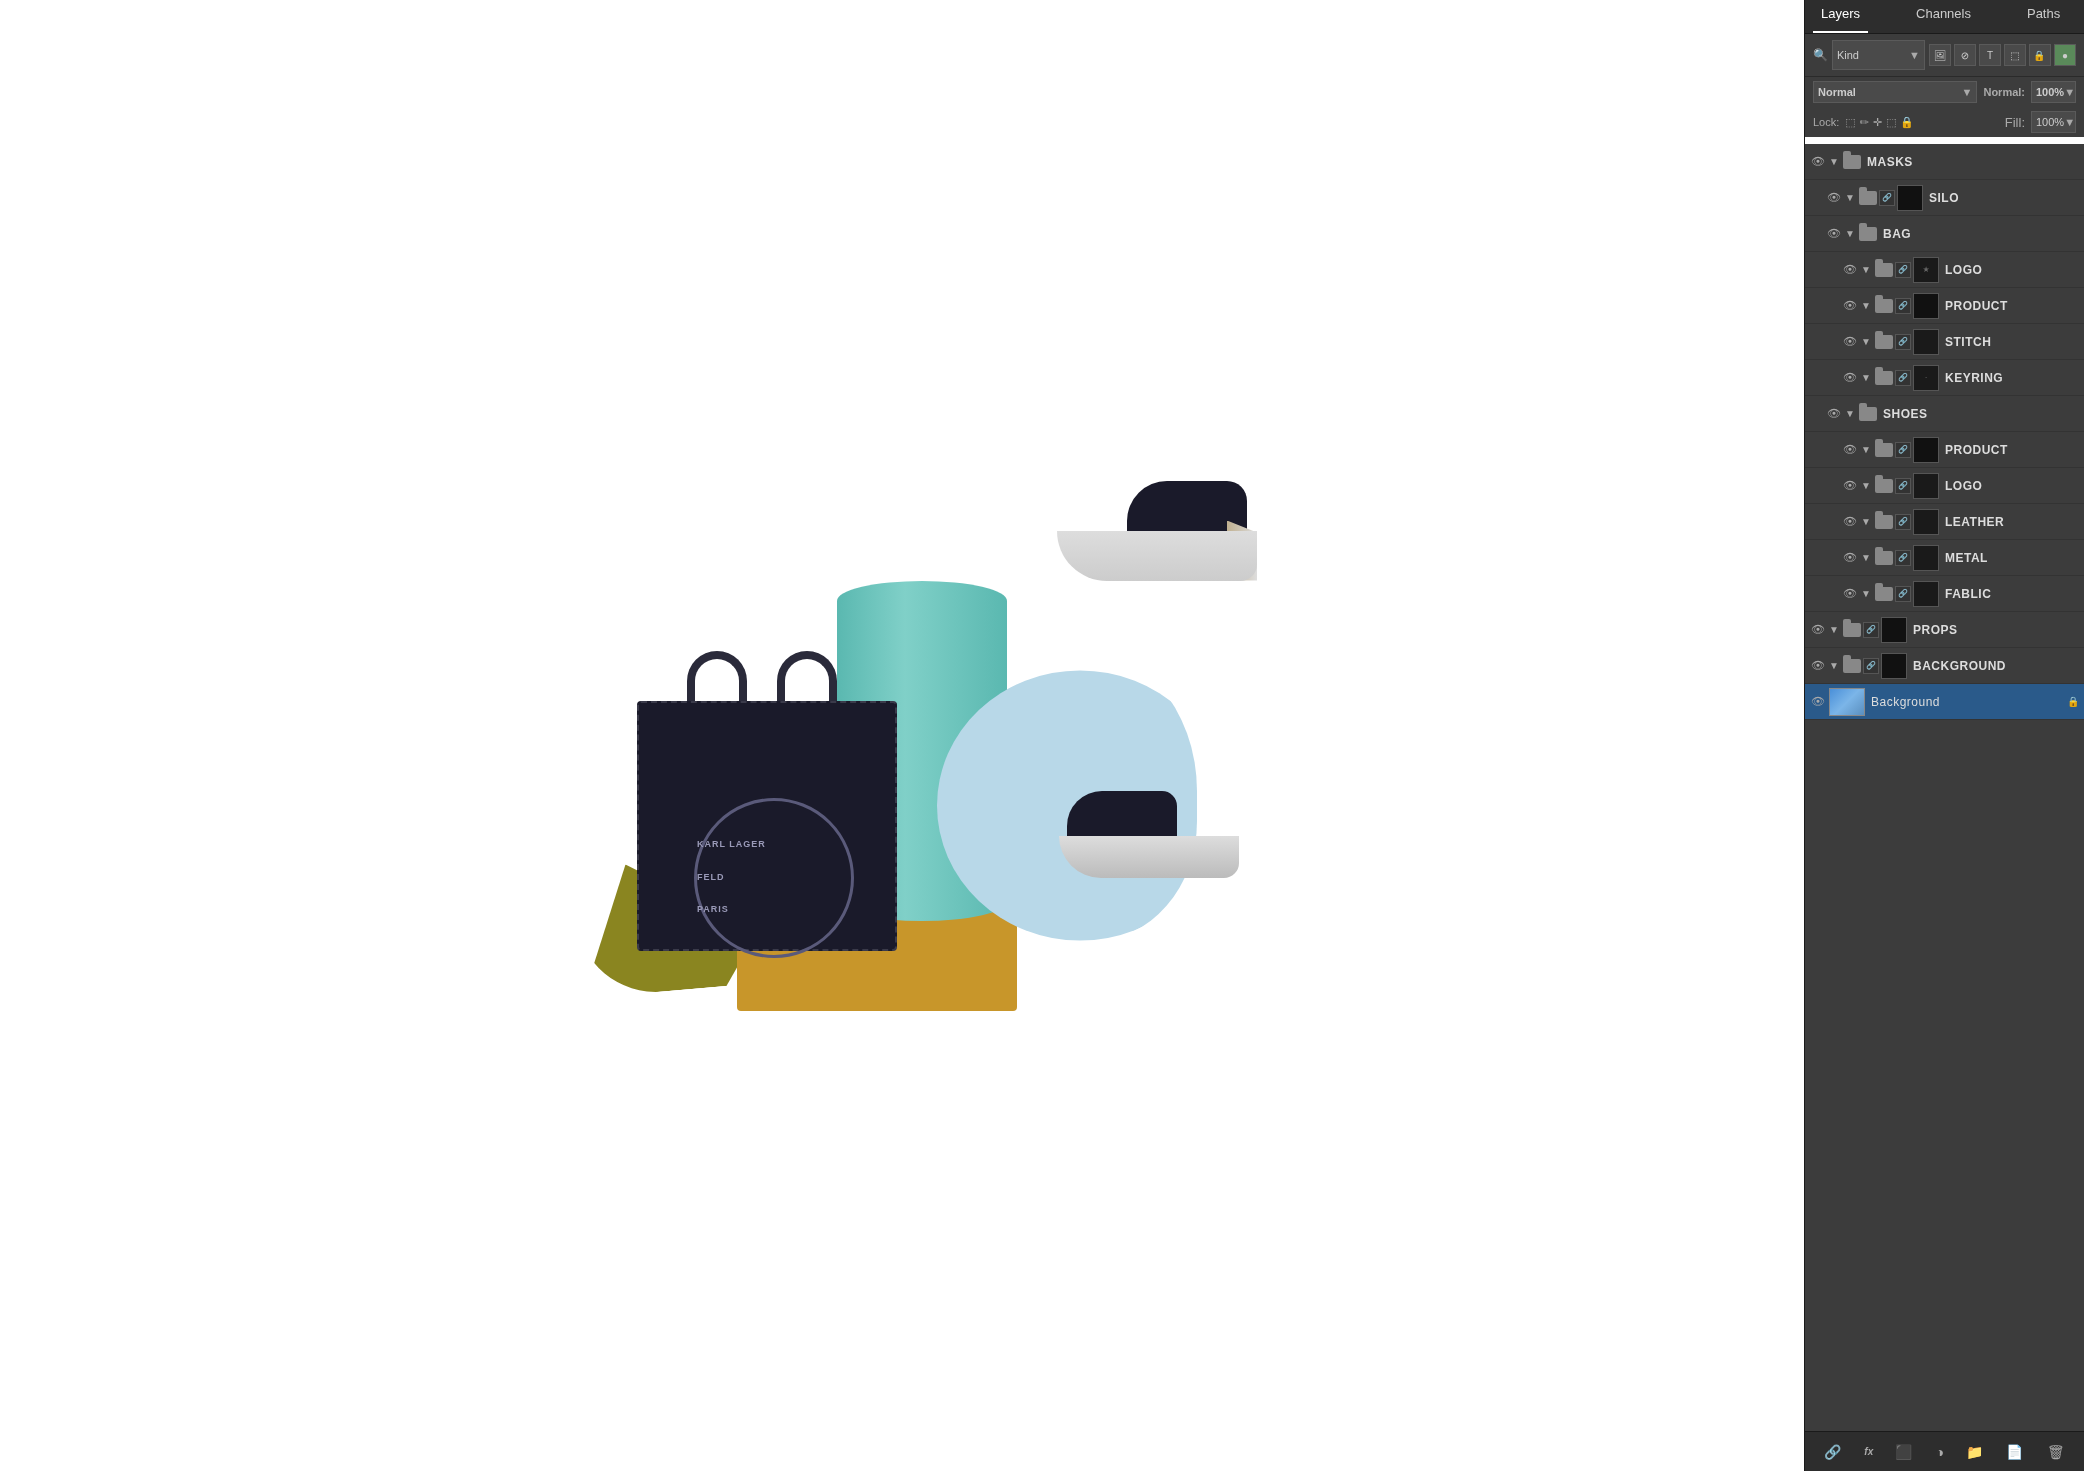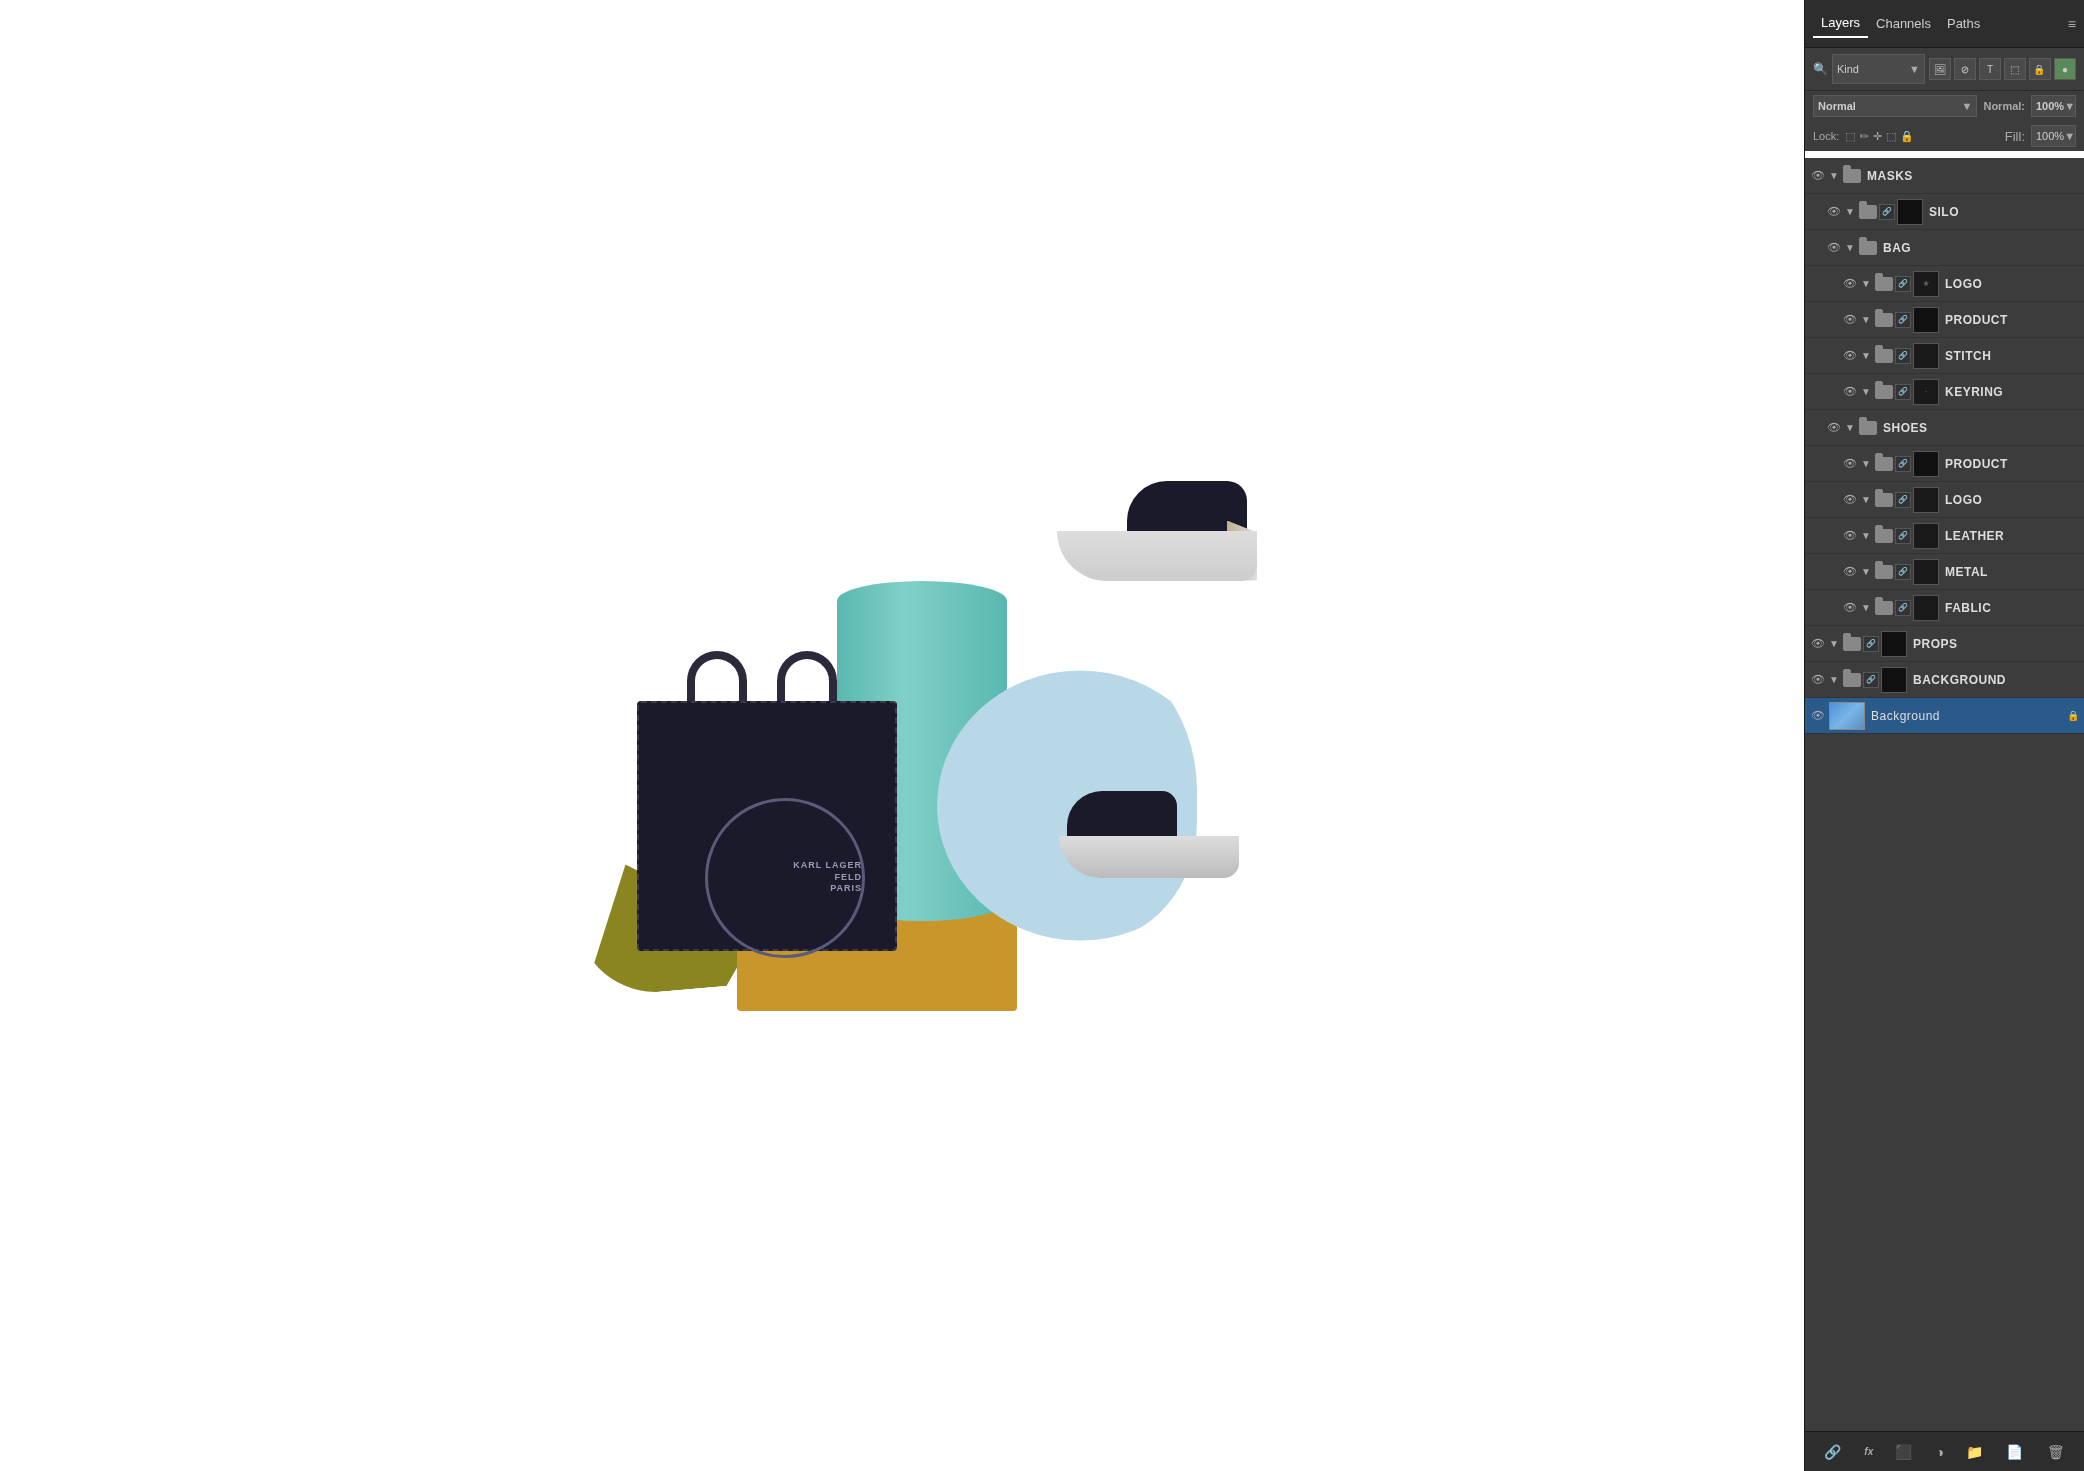--- a/index.html
+++ b/index.html
@@ -29,25 +29,25 @@
       background: #3c3c3c;
       height: 100%;
       display: flex;
       flex-direction: column;
       border-left: 1px solid #1a1a1a;
     }
 
     
     .panel-tabs {
       display: flex;
-      align-items: center;
       background: #2d2d2d;
       padding: 0 8px;
-      height: 48px;
+      height: 34px;
       border-bottom: 1px solid #1a1a1a;
+      gap: 40px;
     }
     .panel-tab {
       color: #ccc;
       font-size: 13px;
       padding: 6px 8px;
       cursor: pointer;
       white-space: nowrap;
     }
     .panel-tab.active {
       color: #fff;
@@ -402,30 +402,31 @@
       left: 160px;
       top: 10px;
       width: 60px;
       height: 70px;
       border: 8px solid #2a2a3a;
       border-bottom: none;
       border-radius: 30px 30px 0 0;
     }
     .bag-logo {
       position: absolute;
-      left: 66px;
+      left: 55px;
       top: 95px;
       width: 160px;
       height: 160px;
       border: 3px solid #5a5a7a;
       border-radius: 50%;
       display: flex;
-      align-items: flex-end;
+      align-items: flex-start;
       justify-content: center;
       flex-direction: column;
+      gap: 21px;
     }
     .bag-logo-text {
       color: #9a9ab8;
       font-size: 9px;
       text-align: center;
       line-height: 1.3;
       font-weight: bold;
       letter-spacing: 1px;
     }
 

